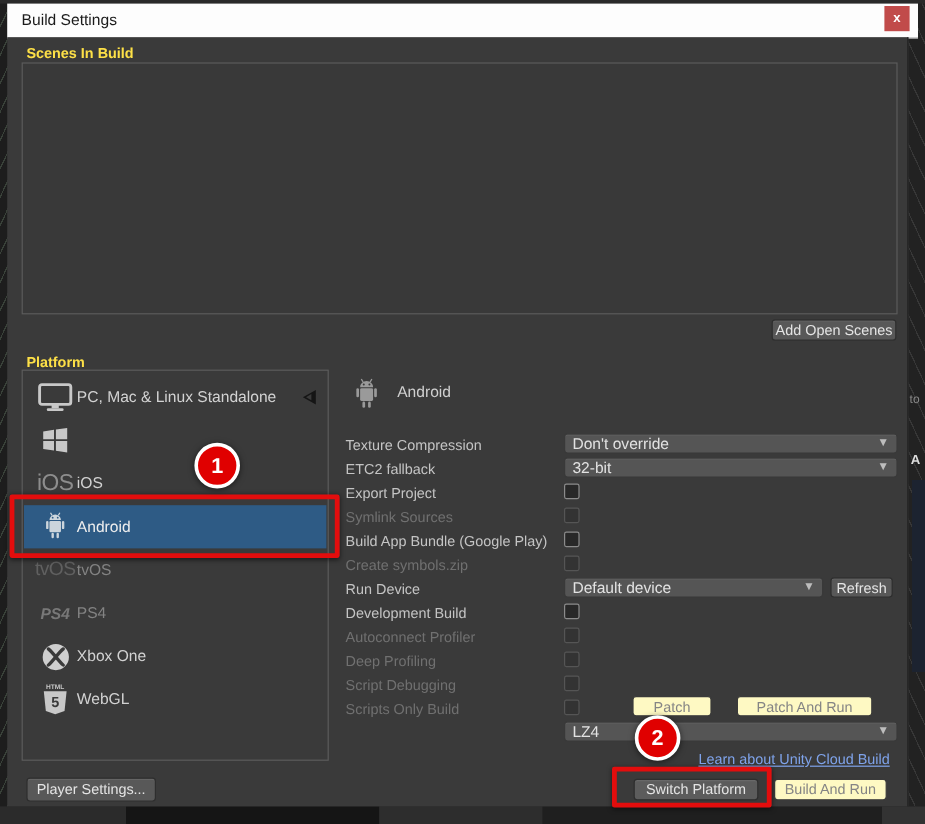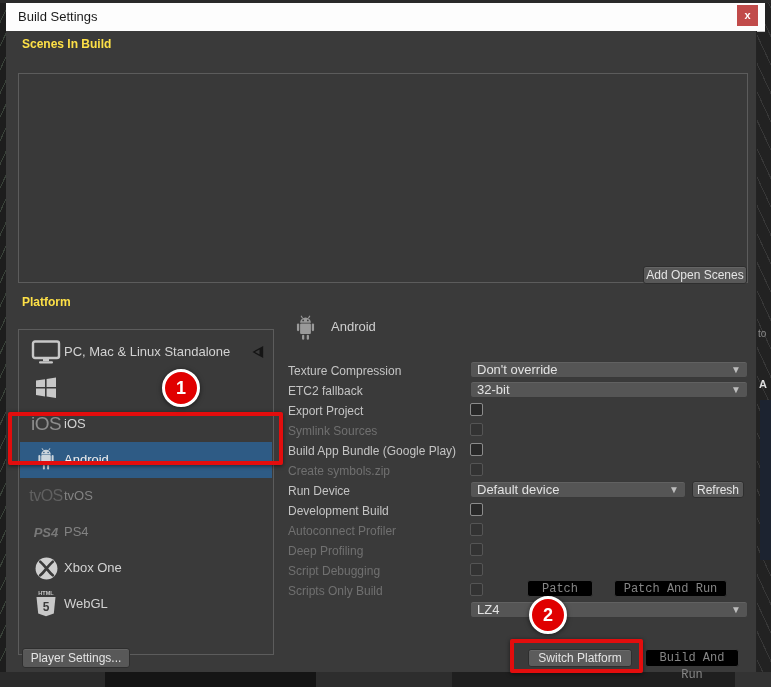--- a/index.html
+++ b/index.html
@@ -24,27 +24,27 @@
   
   .titlebar{position:absolute;left:6px;top:3px;width:759px;height:28px;background:#fdfdfd;
             border-bottom:1px solid #bfbfbf;}
   .titlebar .wtitle{position:absolute;left:12px;top:0;line-height:28px;font-size:13px;color:#1b1b1b;}
   .close-btn{position:absolute;left:737px;top:5px;width:21px;height:21px;background:#c14b4a;
              color:#fff;font-size:11px;font-weight:bold;text-align:center;line-height:21px;cursor:pointer;}
   .dialog{position:absolute;left:6px;top:31px;width:751px;height:641px;background:#3a3a3a;
           border-right:1px solid #232323;box-sizing:border-box;}
 
   .seclabel{position:absolute;font-size:12px;font-weight:600;color:#fde047;}
-  .panelbox{position:absolute;background:#3a3a3a;border:1px solid #5c5c5c;box-sizing:border-box;margin-top:21px;}
+  .panelbox{position:absolute;background:#3a3a3a;border:1px solid #5c5c5c;box-sizing:border-box;}
 
   
   .btn{position:absolute;background:#585858;border:1px solid #2e2e2e;border-radius:3px;
        box-sizing:border-box;color:#e4e4e4;font-size:12px;text-align:center;cursor:pointer;
        box-shadow:inset 0 1px 0 rgba(255,255,255,.08);}
-  .btn.disabled{background:#000000;color:#858585;border-color:#3a3a3a;cursor:default;box-shadow:none;font-family:Liberation Mono, monospace;}
+  .btn.disabled{background:#fef9c3;color:#858585;border-color:#3a3a3a;cursor:default;box-shadow:none;}
 
   
   .plat-row{position:absolute;left:1px;width:252px;height:36px;cursor:pointer;}
   .plat-row.selected{background:#2e5b85;}
   .plat-icon{position:absolute;left:0;top:0;width:52px;height:36px;display:flex;
              align-items:center;justify-content:center;color:#c8c8c8;}
   .plat-label{position:absolute;left:44px;top:0;line-height:36px;font-size:13px;color:#d2d2d2;white-space:nowrap;}
   .plat-row.selected .plat-label{color:#eee;}
   .plat-row.dimmed .plat-label{color:#838383;}
   .txticon{font-size:19px;color:#8d8d8d;letter-spacing:-.5px;}
@@ -256,20 +256,21 @@
   <div class="checkbox dis" style="left:470px;top:543px;"></div>
   <div class="checkbox dis" style="left:470px;top:563px;"></div>
   <div class="checkbox dis" style="left:470px;top:583px;"></div>
   <div class="btn disabled" style="left:527px;top:580px;width:66px;height:17px;line-height:16px;">Patch</div>
   <div class="btn disabled" style="left:614px;top:580px;width:113px;height:17px;line-height:16px;">Patch And Run</div>
   <div class="dropdown" style="left:470px;top:601px;width:278px;">
     <span class="dd-value">LZ4</span>
       <span class="dd-arrow">▼</span>
   </div>
 
+  <div class="cloud-link">Learn about Unity Cloud Build</div>
   <div class="btn" style="left:528px;top:649px;width:104px;height:18px;line-height:17px;background:#5c5c5c;">Switch Platform</div>
   <div class="btn disabled" style="left:645px;top:649px;width:94px;height:18px;line-height:17px;">Build And Run</div>
 
   <div class="anno-rect" style="left:8px;top:412px;width:275px;height:53px;"></div>
   <div class="anno-circle" style="left:162px;top:369px;">1</div>
   <div class="anno-rect" style="left:510px;top:639px;width:133px;height:34px;"></div>
   <div class="anno-circle" style="left:529px;top:596px;">2</div>
 
 </div>
 

